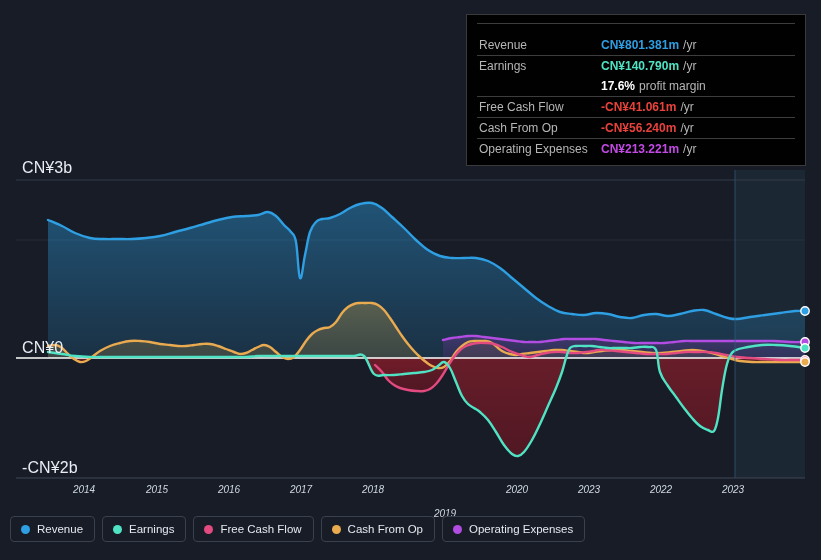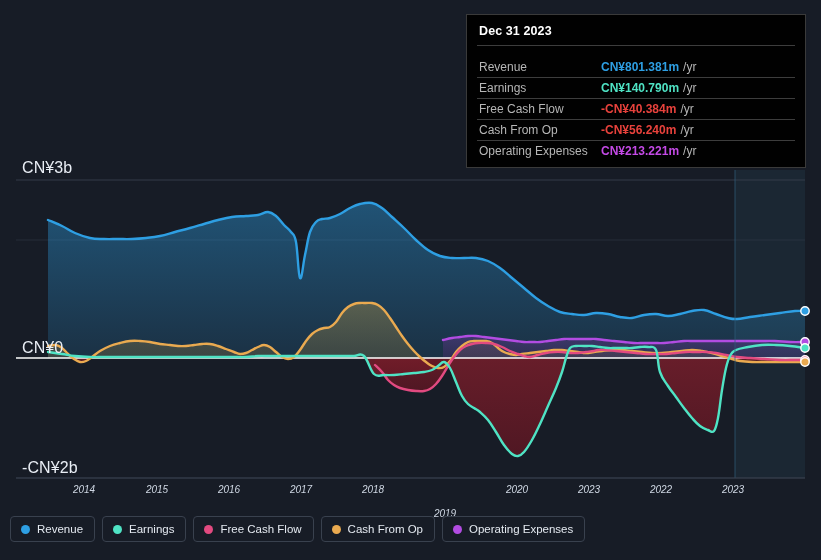--- a/index.html
+++ b/index.html
@@ -214,40 +214,46 @@
         <div class="x-tick" style="left: 373px;">2018</div>
         <div class="x-tick" style="left: 445px; margin-top: 24px;">2019</div>
         <div class="x-tick" style="left: 517px;">2020</div>
         <div class="x-tick" style="left: 589px;">2023</div>
         <div class="x-tick" style="left: 661px;">2022</div>
         <div class="x-tick" style="left: 733px;">2023</div>
       </div>
   </div>
 
   <div id="tooltip">
-    <div class="tt-date">Dec 31 2023</div>
     <div id="tt-rows">
         <div class="tt-row">
           <div class="tt-label">Revenue</div>
           <div style="display: flex; align-items: baseline; margin-top: 11px;">
             <span class="tt-value" style="color: rgb(46, 159, 227);">CN¥801.381m</span>
             <span class="tt-unit">/yr</span>
           </div>
         </div>
         <div class="tt-row">
           <div class="tt-label">Earnings</div>
           <div style="display: flex; align-items: baseline;">
             <span class="tt-value" style="color: rgb(79, 227, 196);">CN¥140.790m</span>
             <span class="tt-unit">/yr</span>
           </div>
         </div>
+        <div class="tt-row no-rule">
+          <div class="tt-spacer"></div>
+          <div style="display: flex; align-items: baseline;">
+            <span class="tt-value" style="color: rgb(255, 255, 255);">17.6%</span>
+            <span class="tt-unit">profit margin</span>
+          </div>
+        </div>
         <div class="tt-row">
           <div class="tt-label">Free Cash Flow</div>
           <div style="display: flex; align-items: baseline;">
-            <span class="tt-value" style="color: rgb(232, 66, 60);">-CN¥40.384m</span>
+            <span class="tt-value" style="color: rgb(232, 66, 60);">-CN¥41.061m</span>
             <span class="tt-unit">/yr</span>
           </div>
         </div>
         <div class="tt-row">
           <div class="tt-label">Cash From Op</div>
           <div style="display: flex; align-items: baseline;">
             <span class="tt-value" style="color: rgb(232, 66, 60);">-CN¥56.240m</span>
             <span class="tt-unit">/yr</span>
           </div>
         </div>

